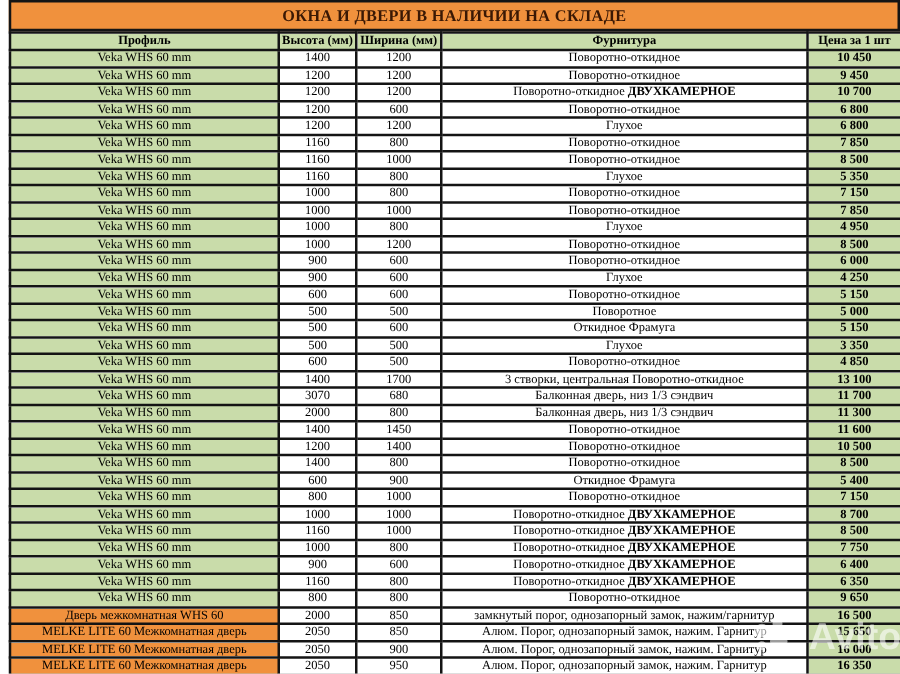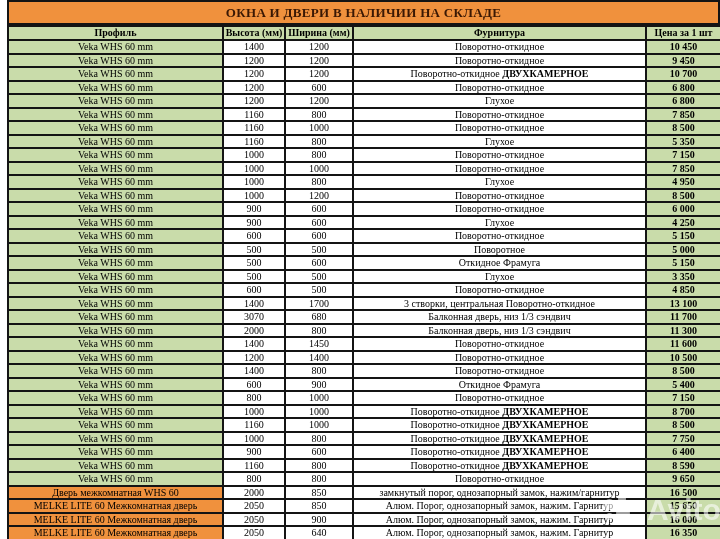--- a/index.html
+++ b/index.html
@@ -309,21 +309,21 @@
           <td>900</td>
           <td>600</td>
           <td>Поворотно-откидное <b>ДВУХКАМЕРНОЕ</b></td>
           <td>6 400</td>
         </tr>
         <tr>
           <td>Veka WHS 60 mm</td>
           <td>1160</td>
           <td>800</td>
           <td>Поворотно-откидное <b>ДВУХКАМЕРНОЕ</b></td>
-          <td>8 590</td>
+          <td>6 350</td>
         </tr>
         <tr>
           <td>Veka WHS 60 mm</td>
           <td>800</td>
           <td>800</td>
           <td>Поворотно-откидное</td>
           <td>9 650</td>
         </tr>
         <tr class="door">
           <td>Дверь межкомнатная WHS 60</td>
@@ -342,21 +342,21 @@
         <tr class="door">
           <td>MELKE LITE 60 Межкомнатная дверь</td>
           <td>2050</td>
           <td>900</td>
           <td>Алюм. Порог, однозапорный замок, нажим. Гарнитур</td>
           <td>16 000</td>
         </tr>
         <tr class="door">
           <td>MELKE LITE 60 Межкомнатная дверь</td>
           <td>2050</td>
-          <td>640</td>
+          <td>950</td>
           <td>Алюм. Порог, однозапорный замок, нажим. Гарнитур</td>
           <td>16 350</td>
         </tr>
       </tbody>
   </table>
 
   <div class="watermark">
     <span class="wm-logo">
       <i class="d1"></i>
         <i class="d2"></i>

